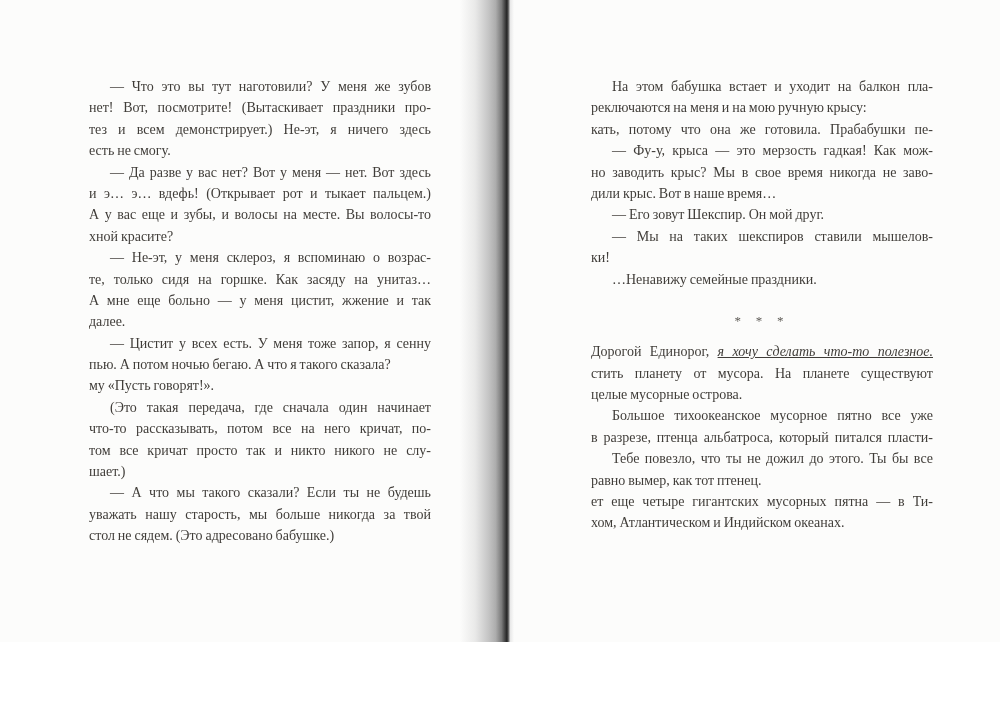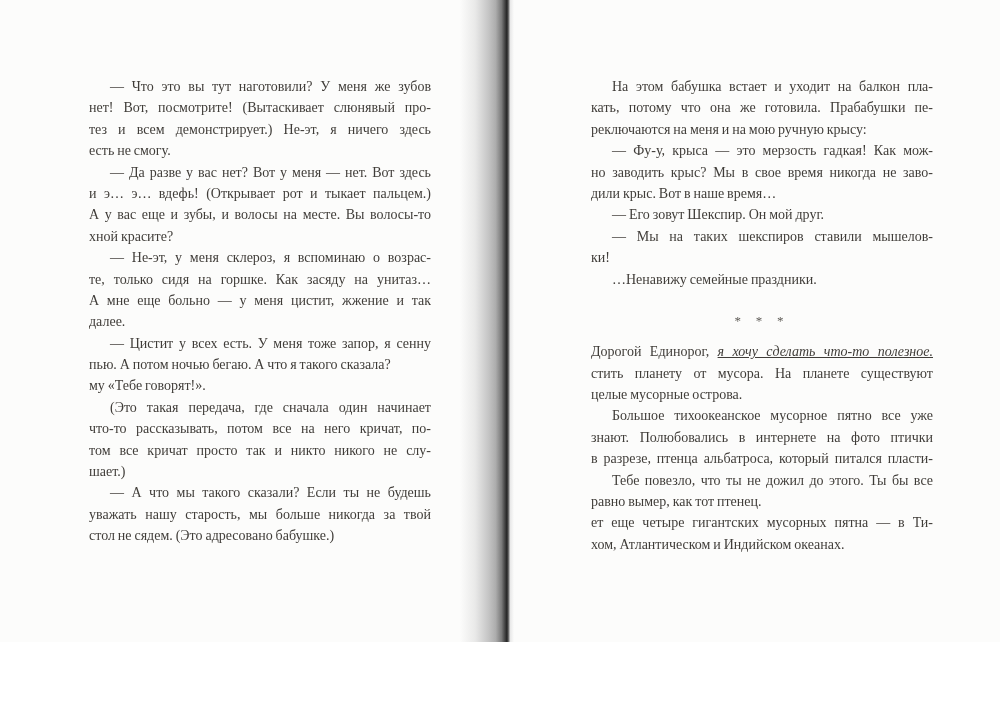--- a/index.html
+++ b/index.html
@@ -47,63 +47,63 @@
   .it{font-style:italic;text-decoration:underline;}
 </style>
 </head>
 <body>
 
 <div class="canvas">
   <div class="page left">
     <div class="textblock" id="left-text">
         <div class="para">
           <div class="line first">— Что это вы тут наготовили? У меня же зубов</div>
-          <div class="line">нет! Вот, посмотрите! (Вытаскивает слюнявый про-</div>
+          <div class="line">нет! Вот, посмотрите! (Вытаскивает праздники про-</div>
           <div class="line">тез и всем демонстрирует.) Не-эт, я ничего здесь</div>
           <div class="line last">есть не смогу.</div>
         </div>
         <div class="para">
           <div class="line first">— Да разве у вас нет? Вот у меня — нет. Вот здесь</div>
           <div class="line">и э… э… вдефь! (Открывает рот и тыкает пальцем.)</div>
           <div class="line">А у вас еще и зубы, и волосы на месте. Вы волосы-то</div>
           <div class="line last">хной красите?</div>
         </div>
         <div class="para">
           <div class="line first">— Не-эт, у меня склероз, я вспоминаю о возрас-</div>
           <div class="line">те, только сидя на горшке. Как засяду на унитаз…</div>
           <div class="line">А мне еще больно — у меня цистит, жжение и так</div>
           <div class="line last">далее.</div>
         </div>
         <div class="para">
           <div class="line first">— Цистит у всех есть. У меня тоже запор, я сенну</div>
           <div class="line last">пью. А потом ночью бегаю. А что я такого сказала?</div>
         </div>
         <div class="para">
-          <div class="line last">му «Тебе говорят!».</div>
+          <div class="line last">му «Пусть говорят!».</div>
         </div>
         <div class="para">
           <div class="line first">(Это такая передача, где сначала один начинает</div>
           <div class="line">что-то рассказывать, потом все на него кричат, по-</div>
           <div class="line">том все кричат просто так и никто никого не слу-</div>
           <div class="line last">шает.)</div>
         </div>
         <div class="para">
           <div class="line first">— А что мы такого сказали? Если ты не будешь</div>
           <div class="line">уважать нашу старость, мы больше никогда за твой</div>
           <div class="line last">стол не сядем. (Это адресовано бабушке.)</div>
         </div>
       </div>
     <div class="pagenum">– 10 –</div>
   </div>
   <div class="page right">
     <div class="textblock" id="right-text">
         <div class="para">
           <div class="line first">На этом бабушка встает и уходит на балкон пла-</div>
+          <div class="line last">реключаются на меня и на мою ручную крысу:</div>
           <div class="line">кать, потому что она же готовила. Прабабушки пе-</div>
-          <div class="line last">реключаются на меня и на мою ручную крысу:</div>
         </div>
         <div class="para">
           <div class="line first">— Фу-у, крыса — это мерзость гадкая! Как мож-</div>
           <div class="line">но заводить крыс? Мы в свое время никогда не заво-</div>
           <div class="line last">дили крыс. Вот в наше время…</div>
         </div>
         <div class="para">
           <div class="line first last">— Его зовут Шекспир. Он мой друг.</div>
         </div>
         <div class="para">
@@ -116,21 +116,20 @@
         <div class="para sep-wrap">
           <div class="line sep">* * *</div>
         </div>
         <div class="para">
           <div class="line"><span>Дорогой Единорог, </span><span class="it">я хочу сделать что-то полезное.</span></div>
           <div class="line">стить планету от мусора. На планете существуют</div>
           <div class="line last">целые мусорные острова.</div>
         </div>
         <div class="para">
           <div class="line first">Большое тихоокеанское мусорное пятно все уже</div>
-          <div class="line">знают. Полюбовались в интернете на фото птички</div>
           <div class="line">в разрезе, птенца альбатроса, который питался пласти-</div>
         </div>
         <div class="para">
           <div class="line first">Тебе повезло, что ты не дожил до этого. Ты бы все</div>
           <div class="line last">равно вымер, как тот птенец.</div>
         </div>
         <div class="para">
           <div class="line">ет еще четыре гигантских мусорных пятна — в Ти-</div>
           <div class="line last">хом, Атлантическом и Индийском океанах.</div>
         </div>

